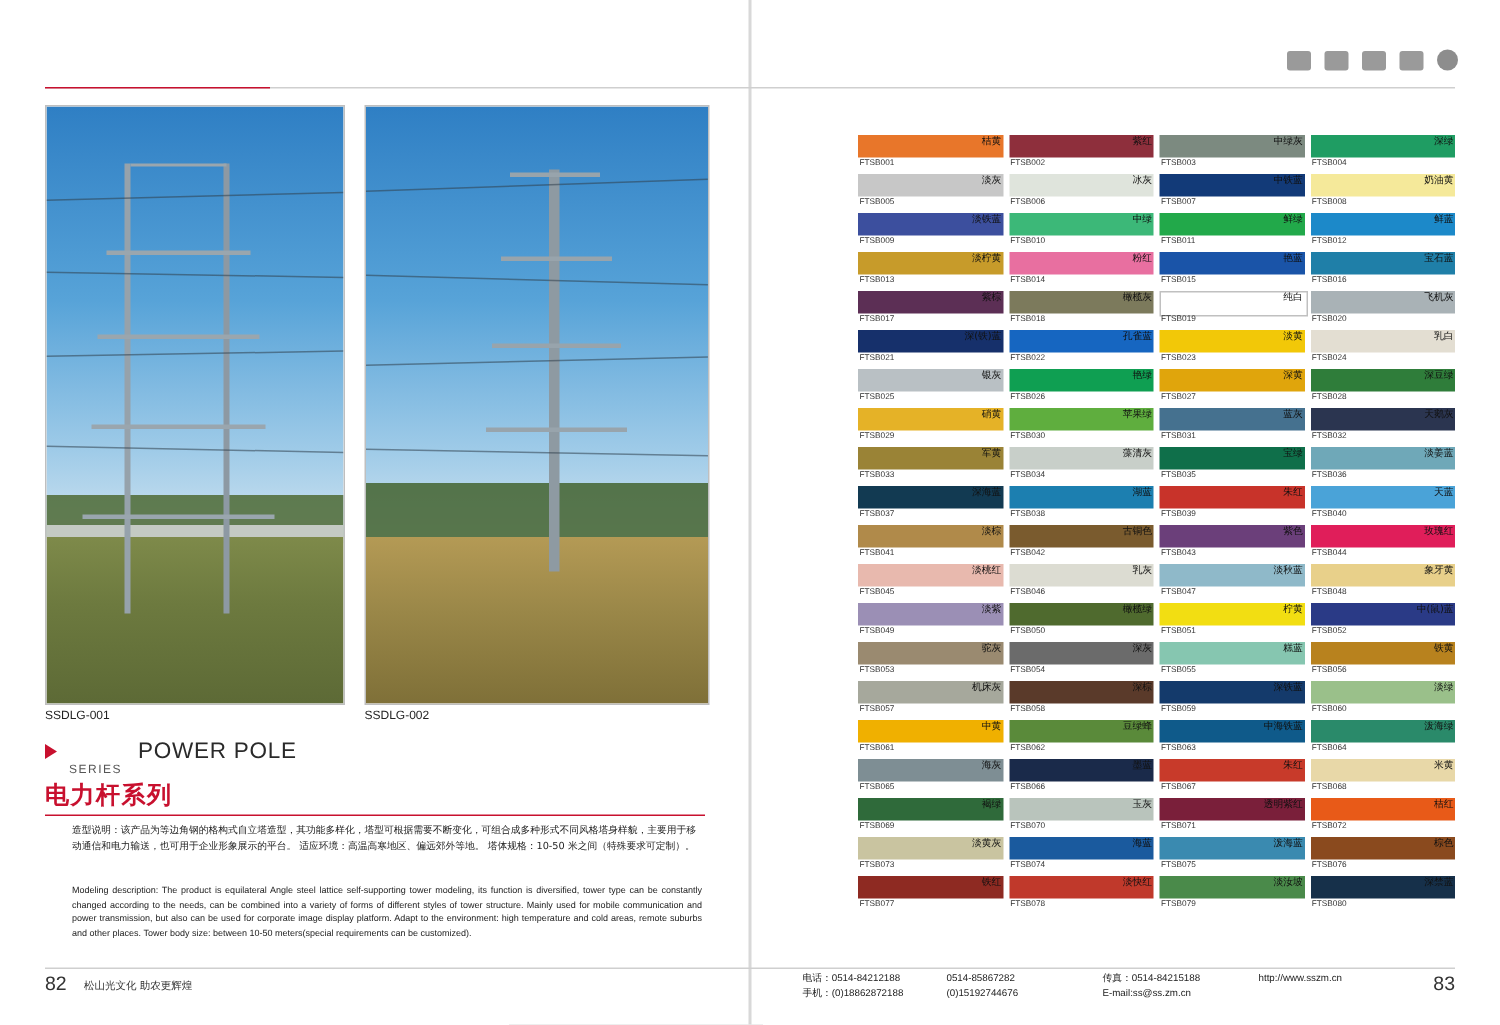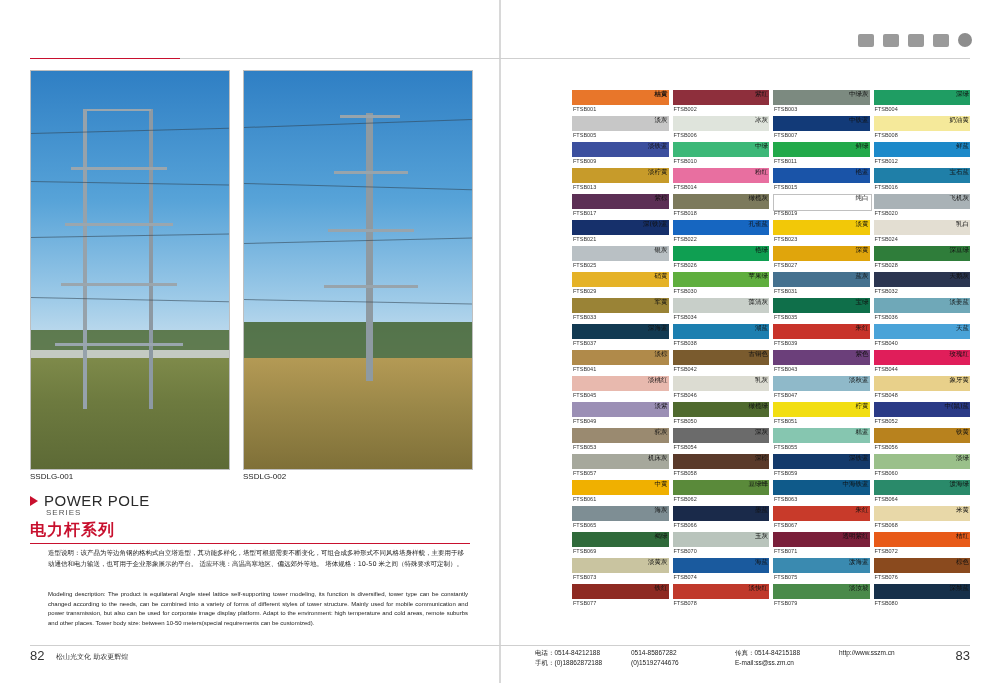--- a/index.html
+++ b/index.html
@@ -73,21 +73,21 @@
   }
   #cap1{left:30px;top:472px;}
   #cap2{left:243px;top:472px;}
 
   
   .title-row{position:absolute;left:30px;top:492px;display:flex;align-items:center;gap:6px;}
   .tri{
     width:0;height:0;border-left:8px solid #c8102e;border-top:5px solid transparent;
     border-bottom:5px solid transparent;
   }
-  .title-en{font-size:15px;color:#2a2a2a;letter-spacing:.5px;}
+  .title-en{font-size:15px;color:#2a2a2a;letter-spacing:.5px;margin-left:48px;}
   .series{position:absolute;left:46px;top:508px;font-size:8px;color:#555;letter-spacing:1px;}
   .title-cn{
     position:absolute;left:30px;top:520px;font-family:"DejaVu Sans",sans-serif;
     font-size:16px;font-weight:bold;color:#c8102e;letter-spacing:1px;
   }
   .redline{position:absolute;left:30px;top:543px;width:440px;height:1px;background:#c8102e;}
   .body-cn{
     position:absolute;left:48px;top:548px;width:420px;
     font-family:"DejaVu Sans",sans-serif;font-size:6.5px;color:#222;line-height:1.75;
   }
@@ -183,21 +183,21 @@
   <div class="title-cn">电力杆系列</div>
   <div class="redline"></div>
   <div class="body-cn">造型说明：该产品为等边角钢的格构式自立塔造型，其功能多样化，塔型可根据需要不断变化，可组合成多种形式不同风格塔身样貌，主要用于移动通信和电力输送，也可用于企业形象展示的平台。
 适应环境：高温高寒地区、偏远郊外等地。
 塔体规格：10-50 米之间（特殊要求可定制）。</div>
   <div class="body-en">Modeling description: The product is equilateral Angle steel lattice self-supporting tower modeling, its function is diversified, tower type can be constantly changed according to the needs, can be combined into a variety of forms of different styles of tower structure. Mainly used for mobile communication and power transmission, but also can be used for corporate image display platform. Adapt to the environment: high temperature and cold areas, remote suburbs and other places. Tower body size: between 10-50 meters(special requirements can be customized).</div>
 
   <div class="grid" id="swatch-grid">
       <div class="sw">
         <span class="chip" style="background: rgb(232, 118, 42);"></span>
-        <span class="nm" style="color: rgb(17, 17, 17); font-weight: bold;">桔黄</span>
+        <span class="nm" style="color: rgb(17, 17, 17);">桔黄</span>
         <span class="code">FTSB001</span>
       </div>
       <div class="sw">
         <span class="chip" style="background: rgb(142, 47, 60);"></span>
         <span class="nm" style="color: rgb(17, 17, 17);">紫红</span>
         <span class="code">FTSB002</span>
       </div>
       <div class="sw">
         <span class="chip" style="background: rgb(124, 138, 128);"></span>
         <span class="nm" style="color: rgb(17, 17, 17);">中绿灰</span>

